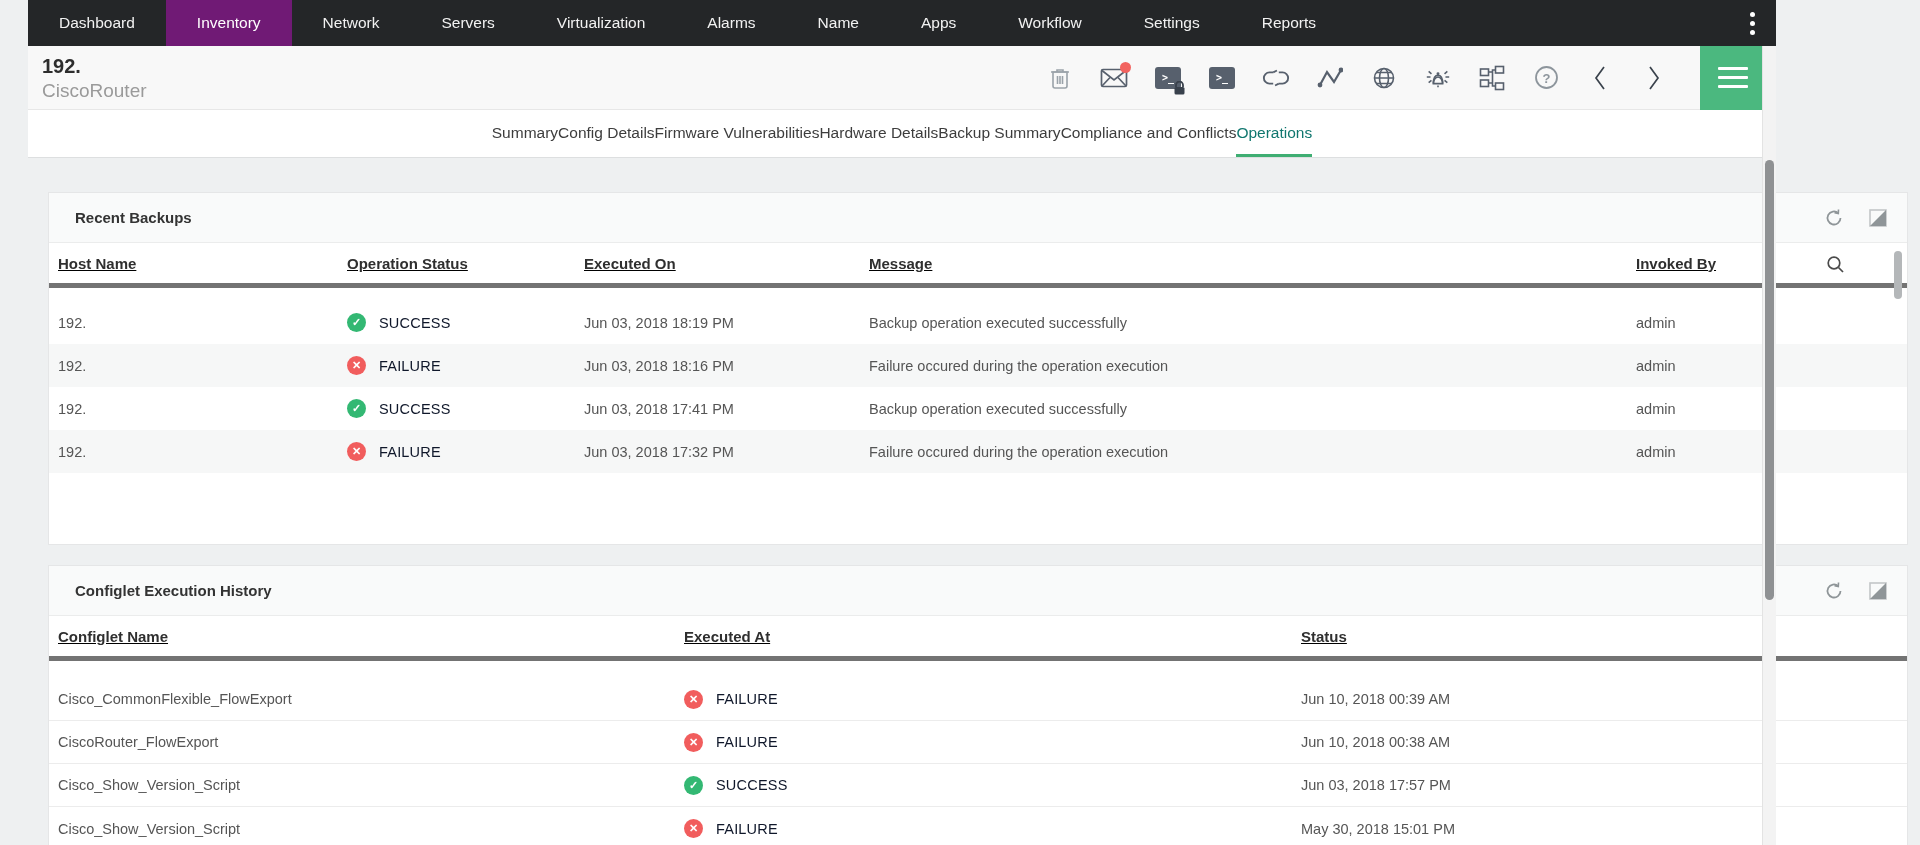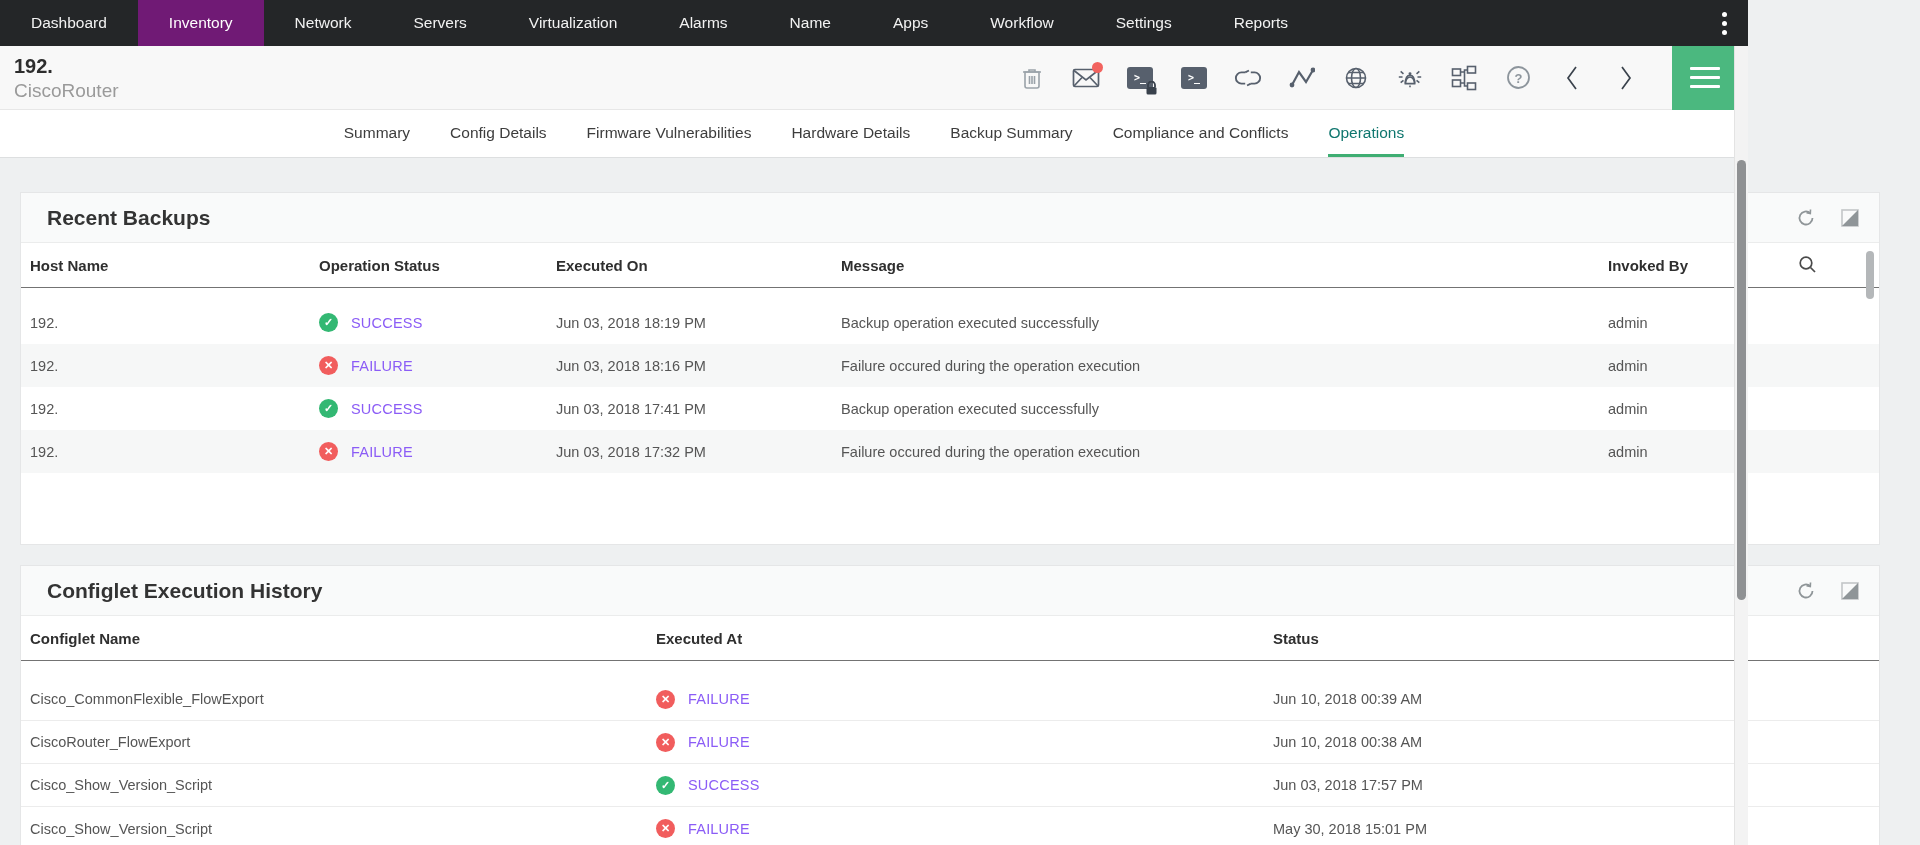--- a/index.html
+++ b/index.html
@@ -1,18 +1,18 @@
 <!DOCTYPE html>
 <html><head>
 <meta charset="utf-8">
 <style>
   * { margin:0; padding:0; box-sizing:border-box; }
   html,body { width:1920px; height:845px; overflow:hidden;
     font-family:"Liberation Sans", sans-serif; background:#eef0f1; }
-  .page { position:relative; width:1748px; height:845px; }
+  .page { position:relative; width:1748px; height:845px;margin-left:28px; }
 
   
   .topnav { display:flex; align-items:stretch; height:46px; background:#242628; color:#fff; }
   .nav-item { display:flex; align-items:center; padding:0 31px; font-size:15.5px;
     color:#f2f2f2; cursor:pointer; white-space:nowrap; }
   .nav-item.active { background:#701a75; color:#fff; }
   .nav-spacer { flex:1; }
   .kebab { display:flex; flex-direction:column; justify-content:center; align-items:center;
     gap:4px; width:48px; cursor:pointer; }
   .kebab i { width:5px; height:5px; border-radius:50%; background:#fff; display:block; }
@@ -33,51 +33,51 @@
     font-family:"DejaVu Sans Mono", monospace; font-size:10px; font-weight:bold;
     display:flex; align-items:center; justify-content:center; }
   .lock-overlay { position:absolute; right:-4px; bottom:-3px; }
   .hamburger { width:66px; height:64px; background:#4bb87f; display:flex; flex-direction:column;
     justify-content:center; align-items:center; gap:6px; cursor:pointer; margin-left:6px; }
   .hamburger i { display:block; width:30px; height:3px; background:#fff; border-radius:1px; }
   .chev { color:#39404a; }
 
   
   .tabbar { height:48px; background:#fff; border-bottom:1px solid #dddfe0;
-    display:flex; justify-content:center; align-items:stretch; gap:40px; }
+    display:flex; justify-content:center; align-items:stretch; }
   .tab { display:flex; align-items:center; font-size:15.5px; color:#3d3d3d; cursor:pointer;
     border-bottom:3px solid transparent; padding-top:2px; white-space:nowrap; }
   .tab.active { color:#0f766e; border-bottom-color:#3fae73; }
 
   
   .content { position:absolute; top:158px; left:0; right:0; bottom:0; }
   .panel { position:absolute; left:20px; width:1860px; background:#fff; border:1px solid #e5e6e7; }
   .panel-head { height:50px; background:#f9fafa; border-bottom:1px solid #ebecec;
     display:flex; align-items:center; padding:0 18px 0 26px; }
-  .panel-title { font-size:21px; font-weight:bold; color:#333; }
+  .panel-title { font-size:15px; font-weight:bold; color:#333; }
   .panel-actions { margin-left:auto; display:flex; gap:22px; align-items:center; }
   .panel-actions .tb-icon { width:22px; height:22px; }
 
   .grid-row { display:grid; align-items:center; }
   .rb-cols { grid-template-columns:289px 237px 285px 767px 1fr; }
   .cf-cols { grid-template-columns:626px 617px 1fr; }
   .grid-row > div { padding-left:9px; }
-  .thead { height:45px; border-bottom:1px solid #737373; position:relative; }
+  .thead { height:45px; border-bottom:5px solid #737373; position:relative;text-decoration:underline; }
   .th { font-size:15px; font-weight:bold; color:#2f2f2f; }
   .th-search { position:absolute; right:62px; top:12px; cursor:pointer; }
   .tbody-gap { height:13px; }
   .trow { height:43px; font-size:14.5px; color:#555; }
   .trow.alt { background:#f6f7f7; }
   .trow.sep { border-bottom:1px solid #ececec; }
   .statuscell { display:flex; align-items:center; gap:13px; }
   .dot-badge { width:19px; height:19px; border-radius:50%; color:#fff; font-size:11px;
     font-weight:bold; display:flex; align-items:center; justify-content:center; flex:0 0 auto; }
   .dot-badge.ok { background:#33b873; }
   .dot-badge.fail { background:#f15d5d; }
-  .status-label { letter-spacing:.2px; color:#8b5cf6; }
+  .status-label { letter-spacing:.2px; color:#0f172a; }
 
   #panel-backups { top:34px; height:353px; }
   #panel-configlets { top:407px; bottom:-1px; height:auto; overflow:hidden; }
   #panel-configlets .tbody-gap { height:17px; }
 
   .inner-thumb { position:absolute; right:5px; top:58px; width:8px; height:48px;
     background:#b4b7b9; border-radius:4px; }
 
   
   .scrollbar { position:absolute; top:46px; right:0; width:14px; bottom:0;

